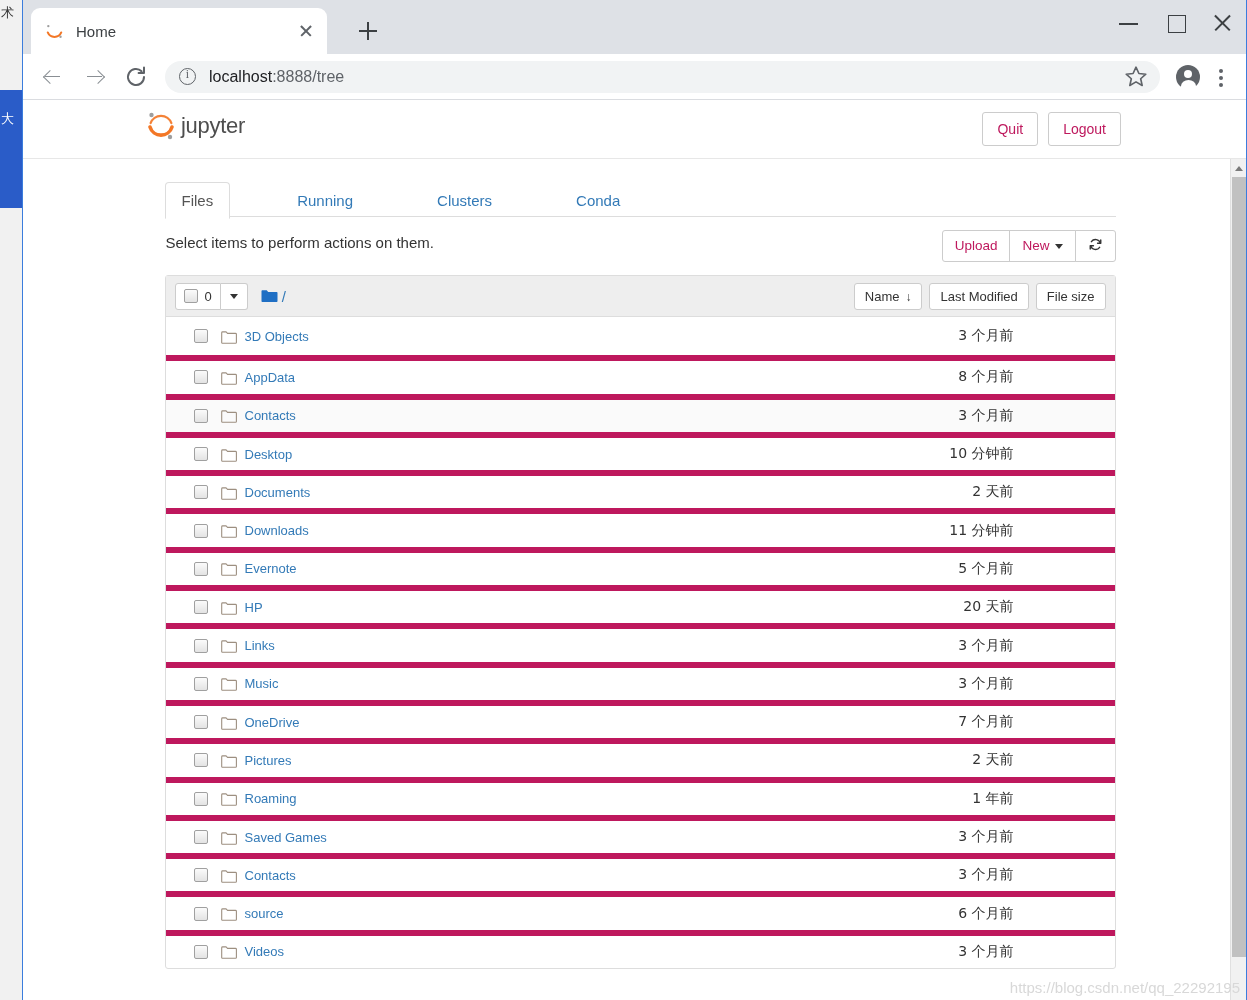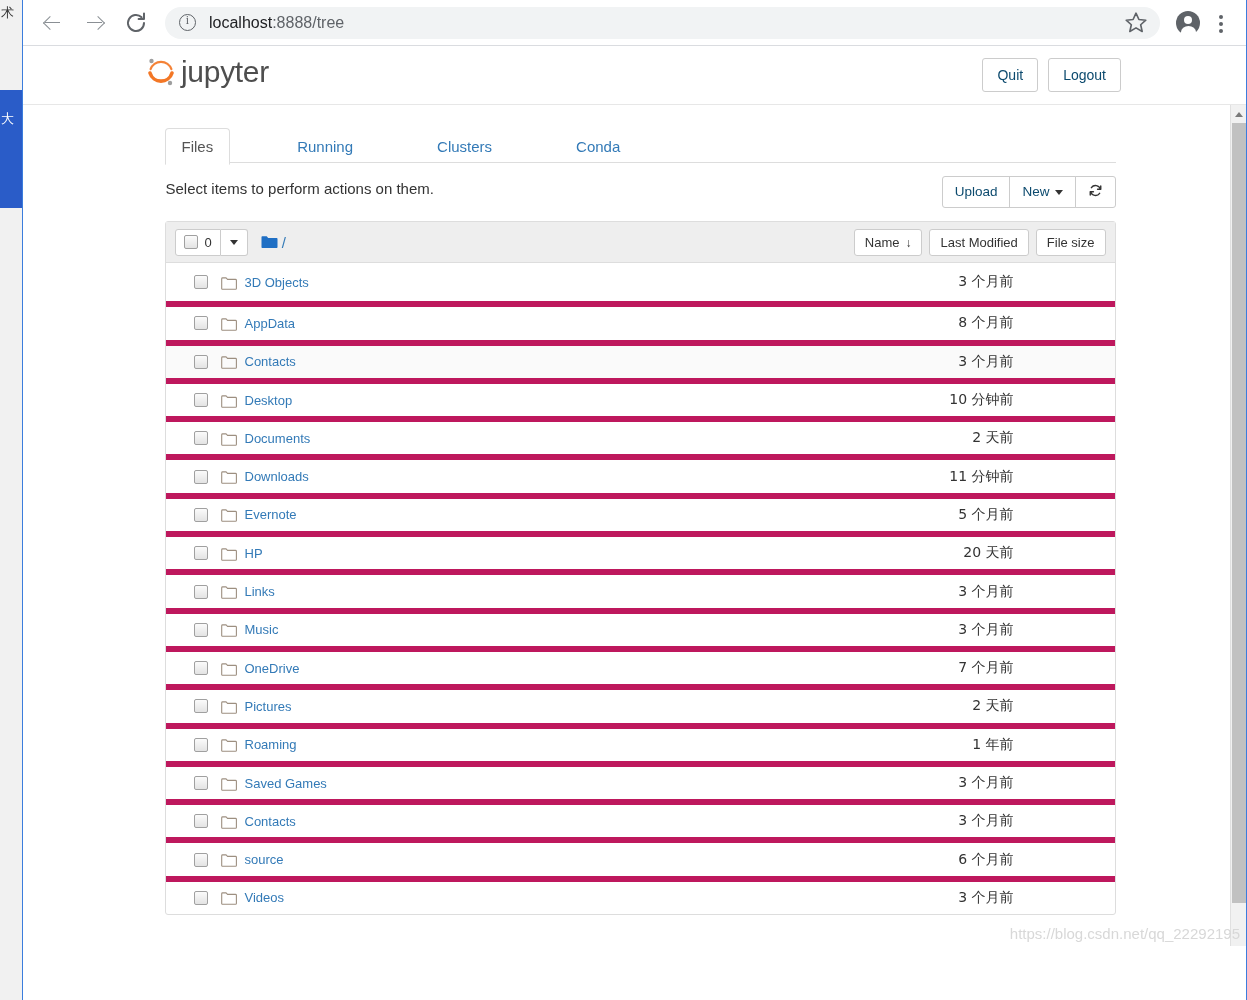--- a/index.html
+++ b/index.html
@@ -127,25 +127,25 @@
 
   
   .page { position: relative; background: #ffffff; height: 900px; overflow: hidden; }
 
   .jp-header {
     position: relative; height: 59px; border-bottom: 1px solid #e7e7e7;
     padding: 0 24px 0 0;
   }
   .jp-logo { position: absolute; left: 123px; top: 7px; display: flex; align-items: center; }
   .jp-mark { width: 30px; height: 38px; position: relative; margin-right: 5px; }
-  .jp-word { font-size: 30px; color: #4e4e4e; font-family: "Liberation Sans", sans-serif; letter-spacing: -0.3px; }
+  .jp-word { font-size: 22px; color: #4e4e4e; font-family: "Liberation Sans", sans-serif; letter-spacing: -0.3px; }
   .jp-btns { position: absolute; right: 125px; top: 12px; display: flex; gap: 10px; }
   .btn {
     background: #ffffff; border: 1px solid #cccccc; border-radius: 3px;
-    font-size: 14px; color: #0c4a6e; padding: 7px 14px; line-height: 1.3;
+    font-size: 14px; color: #be185d; padding: 7px 14px; line-height: 1.3;
     font-family: "Liberation Sans", sans-serif; cursor: pointer;
   }
 
   .jp-body { position: relative; padding: 0; }
   .container { position: relative; width: 962px; margin: 0 auto; padding-left: 11px; }
 
   
   .tabs { position: relative; margin-top: 23px; height: 35px; border-bottom: 1px solid #dddddd; }
   .tabs ul { list-style: none; display: flex; gap: 48px; }
   .tabs li { margin-right: 2px; }
@@ -229,20 +229,43 @@
 
   <div class="bg-strip"></div>
   <div class="bg-line-a"></div>
   <div class="bg-line-b"></div>
   <div class="bg-blue-block"></div>
   <div class="bg-cjk-top">术</div>
   <div class="bg-cjk-blue">大</div>
 
   <div class="win">
 
+    <div class="tabstrip">
+
+      <div class="tab">
+        <span class="tab-favicon">
+          <svg width="19" height="19" viewBox="0 0 24 24">
+            <path d="M3.5 13.2a9.2 9.2 0 0 0 17 0" fill="none" stroke="#f37726" stroke-width="2.6" stroke-linecap="round"></path>
+            <path d="M3.5 9.3a9.2 9.2 0 0 1 17 0" fill="none" stroke="#ffffff" stroke-width="0"></path>
+            <circle cx="4.2" cy="5.2" r="1.5" fill="#9e9e9e"></circle>
+            <circle cx="19.6" cy="18.6" r="1.5" fill="#9e9e9e"></circle>
+          </svg>
+        </span>
+        <span class="tab-title">Home</span>
+        <span class="tab-close"></span>
+      </div>
+
+      <div class="newtab"></div>
+
+      <div class="wincontrols">
+        <div class="wc wc-min"></div>
+        <div class="wc wc-max"></div>
+        <div class="wc wc-close"></div>
+      </div>
+    </div>
 
     <div class="toolbar">
       <div class="navbtn arrow-l"></div>
       <div class="navbtn arrow-r"></div>
       <div class="reload">
         <svg width="34" height="34" viewBox="0 0 34 34">
           <path d="M25 17a8 8 0 1 1-2.4-5.7" fill="none" stroke="#5f6368" stroke-width="2" stroke-linecap="round"></path>
           <path d="M25 7.5V13h-5.4" fill="none" stroke="#5f6368" stroke-width="2" stroke-linecap="round" stroke-linejoin="round"></path>
         </svg>
       </div>

